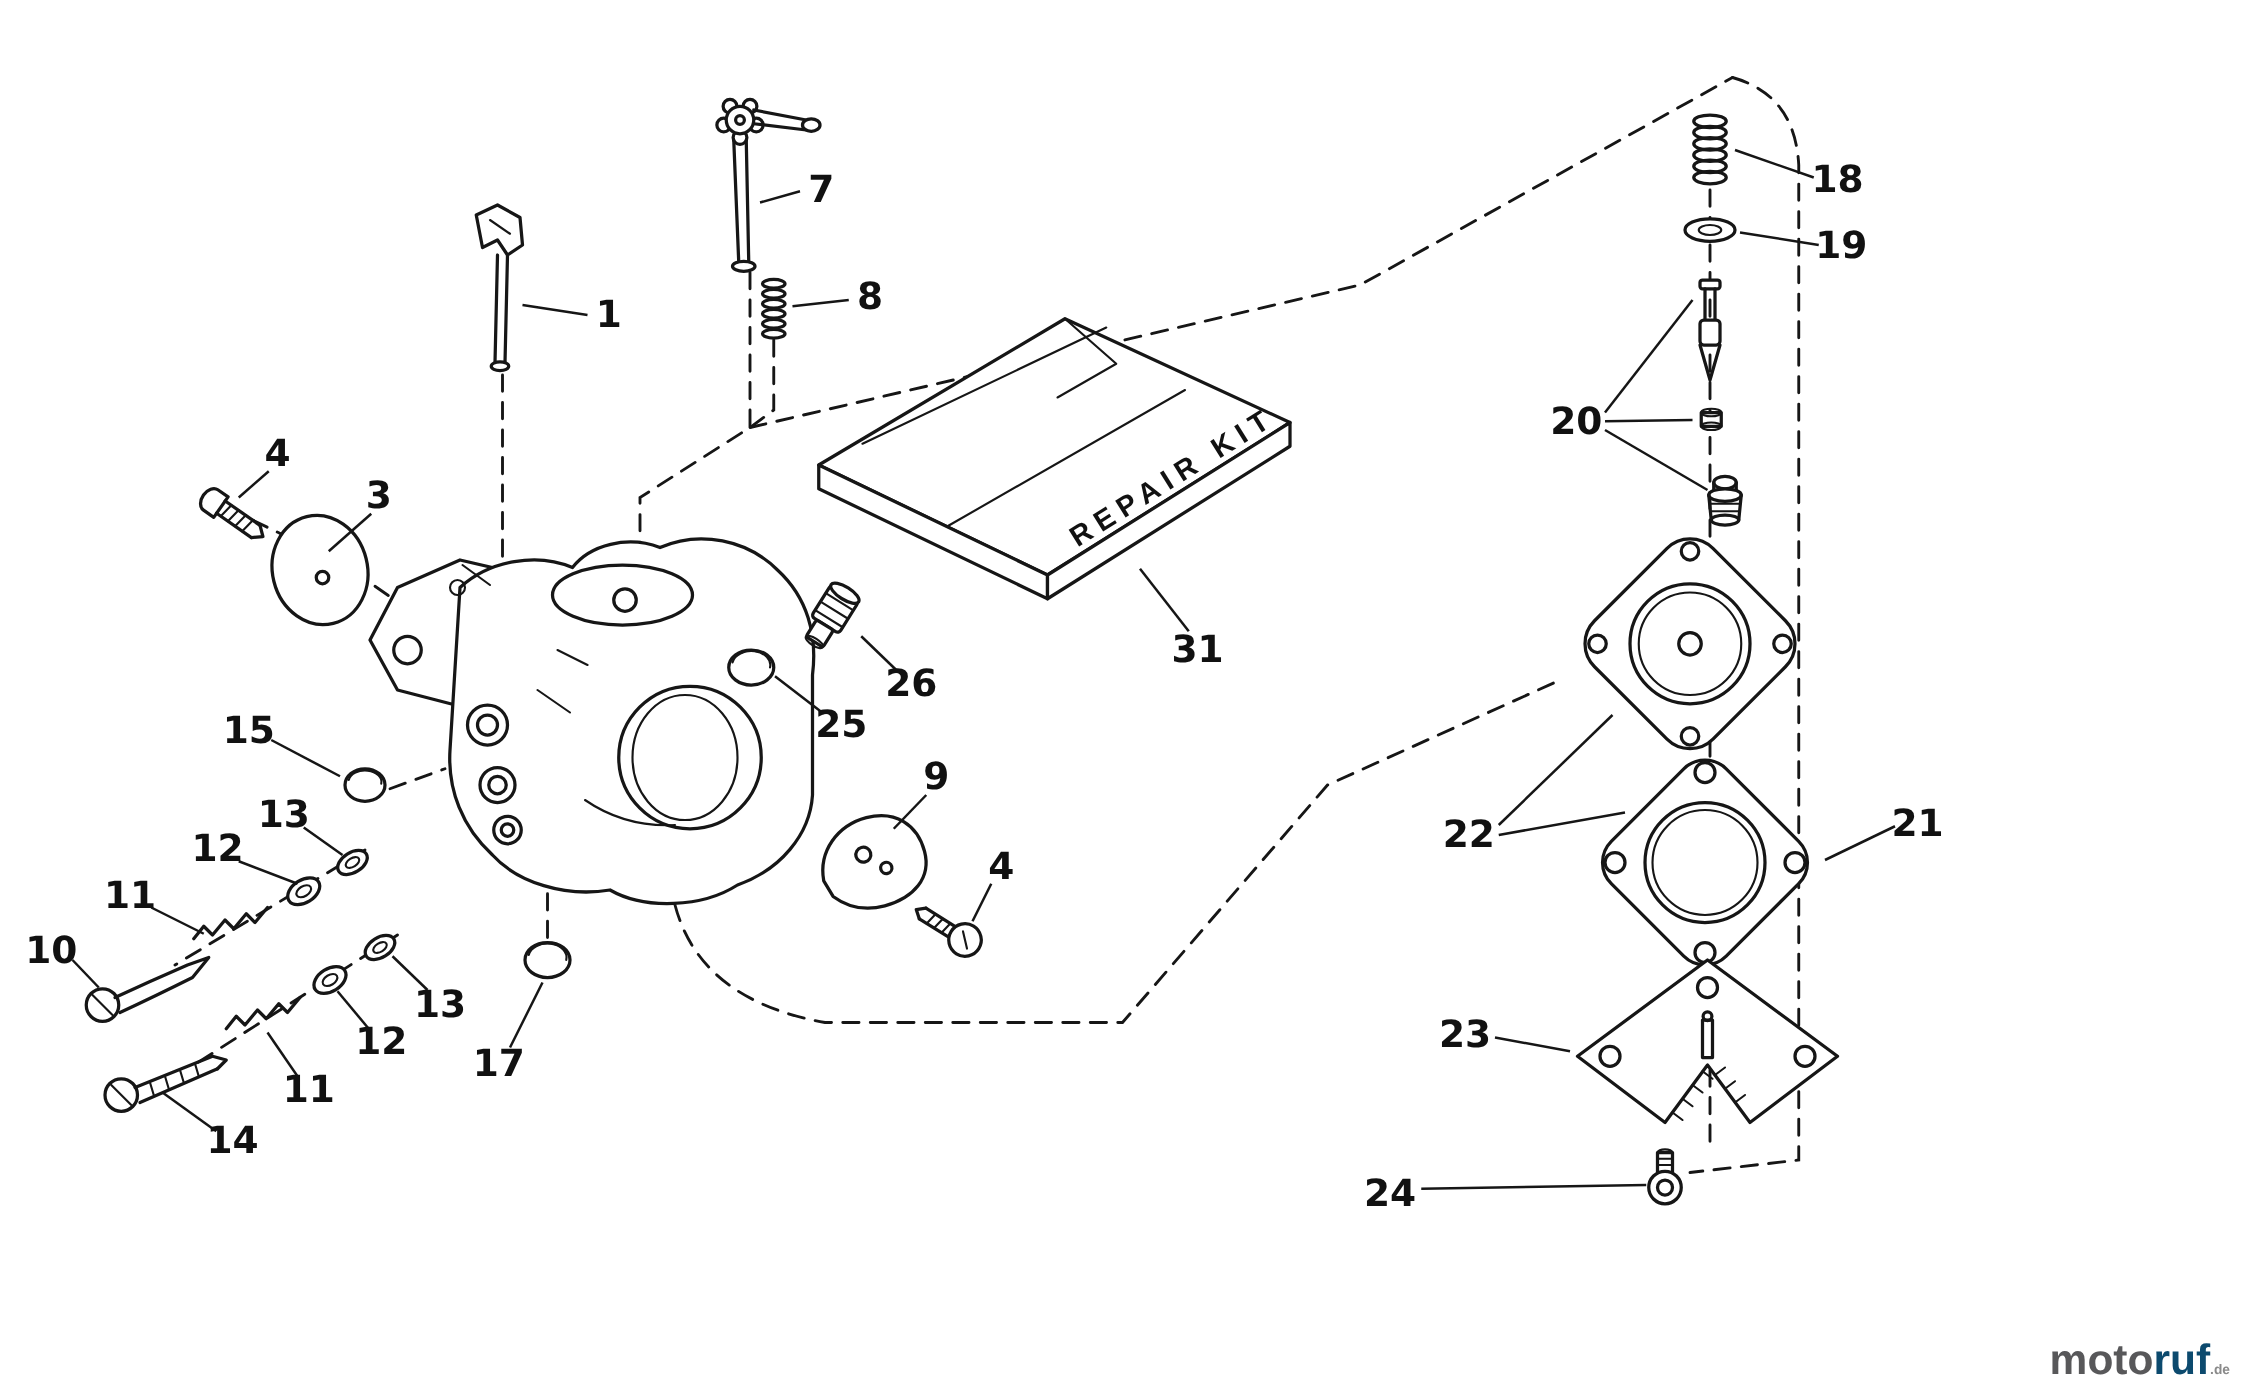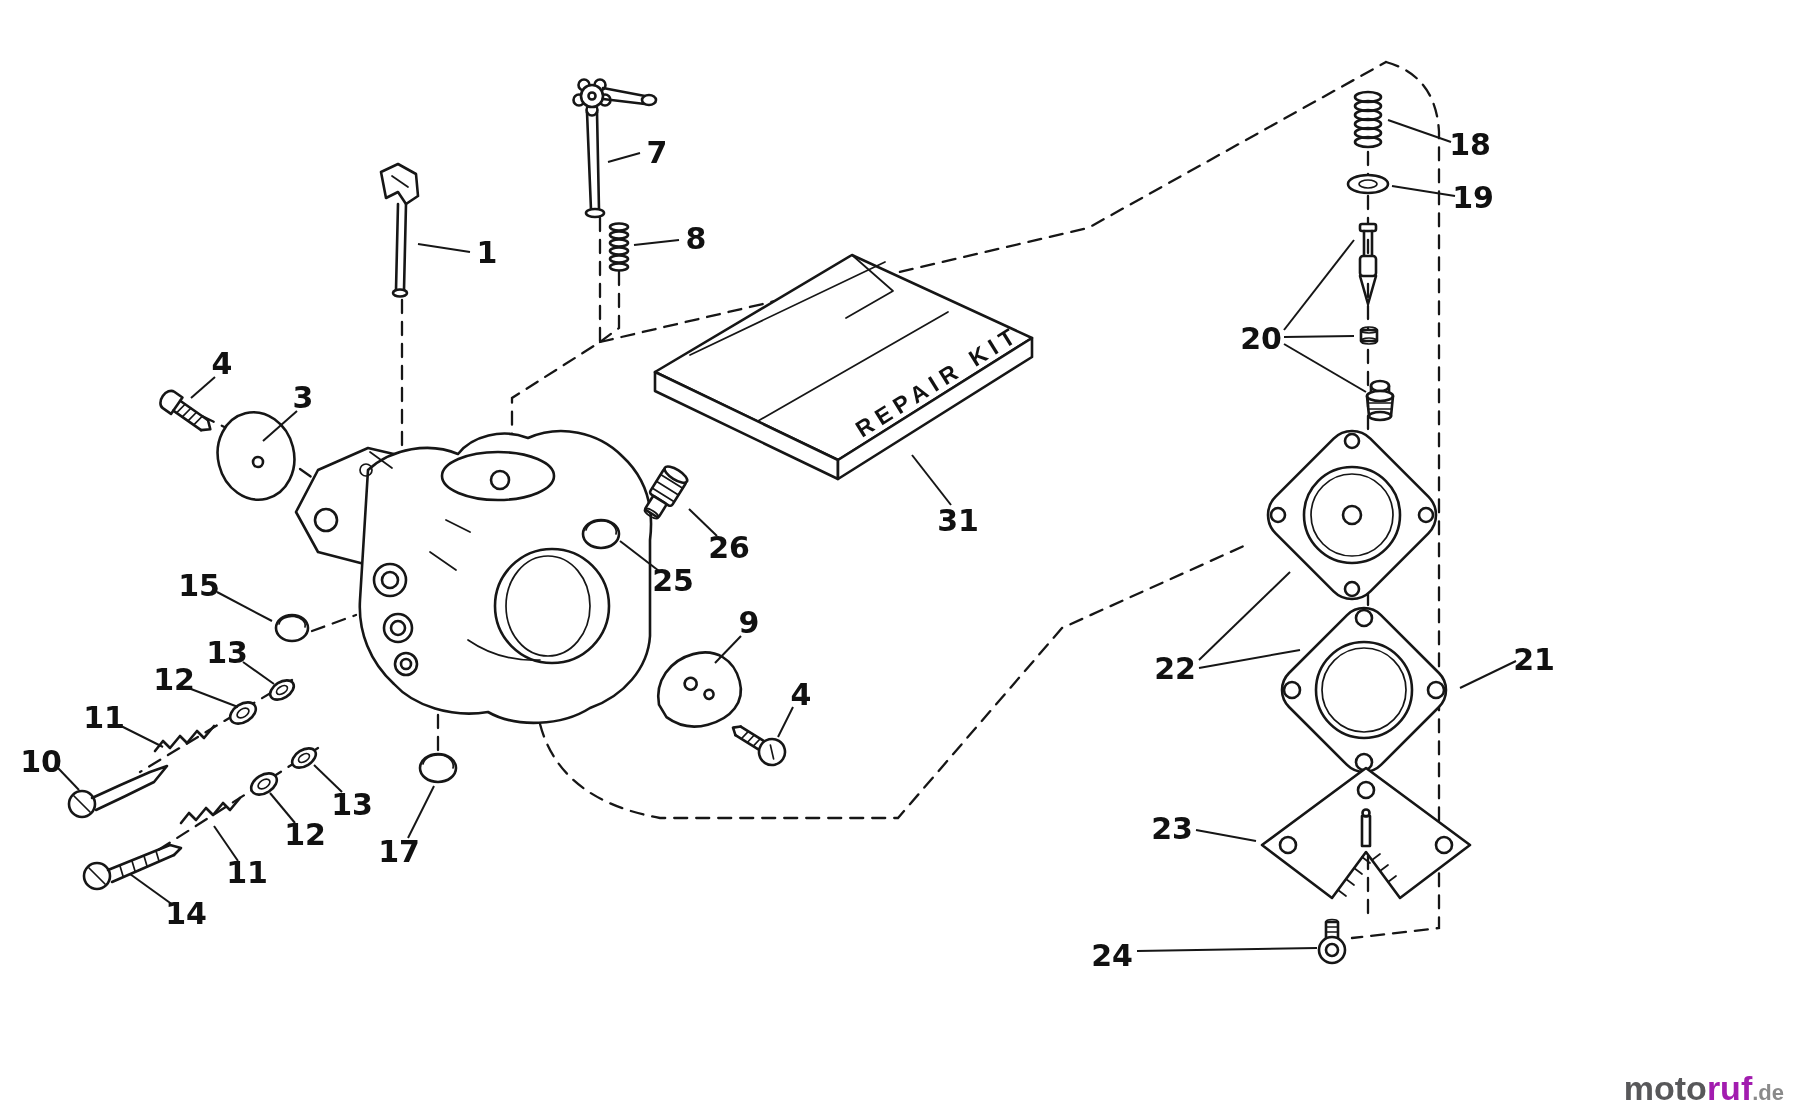--- a/index.html
+++ b/index.html
@@ -10,22 +10,22 @@
   .fillw{fill:#ffffff;stroke:#161616;stroke-width:2.6;stroke-linejoin:round;}
   .thin{stroke-width:1.7;}
   .dash{stroke:#161616;fill:none;stroke-width:2.3;stroke-dasharray:13 9;stroke-linecap:round;}
   .leader{stroke:#161616;stroke-width:2;}
   .callout{font-family:"DejaVu Sans",sans-serif;font-weight:bold;font-size:30px;fill:#111111;
            text-anchor:middle;dominant-baseline:central;}
   .kit-text{font-family:"Liberation Sans",sans-serif;font-weight:bold;font-size:23px;fill:#111111;
             letter-spacing:6px;}
   .watermark{position:absolute;right:16px;bottom:12px;font-weight:bold;font-size:34px;
              color:#58585a;letter-spacing:0px;user-select:none;cursor:pointer;}
-  .watermark .accent{color:#a21caf;}
-  .watermark .suffix{font-size:22px;color:#8a8a8a;font-weight:bold;}
+  .watermark .accent{color:#0c4a6e;}
+  .watermark .suffix{font-size:11px;color:#8a8a8a;font-weight:bold;}
 </style>
 </head>
 <body>
 
 <div class="stage">
 
 <svg class="diagram" viewBox="0 0 1800 1120">
 
   <g>
     <path class="dash" d="M402,300 L402,452"></path>

